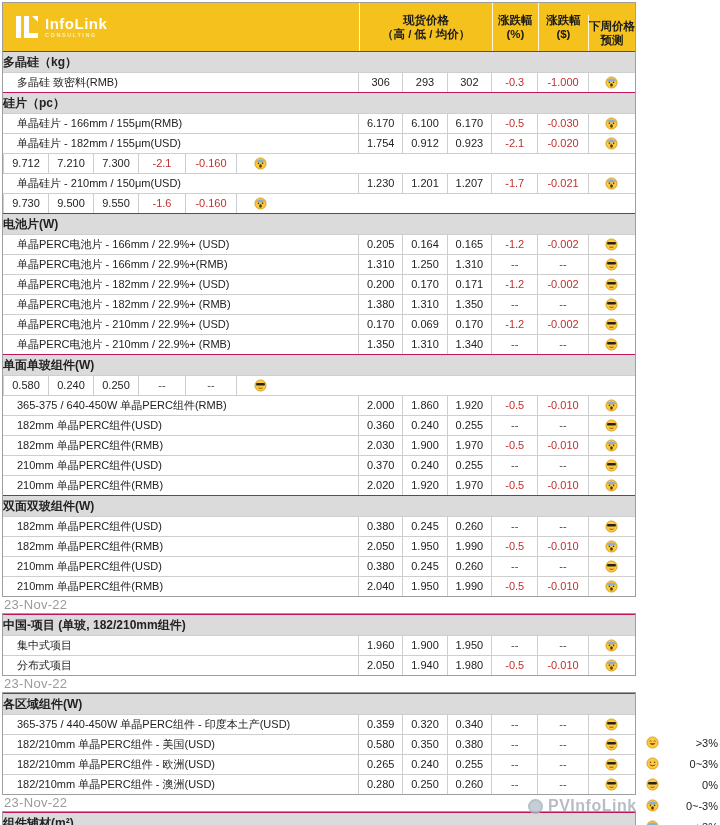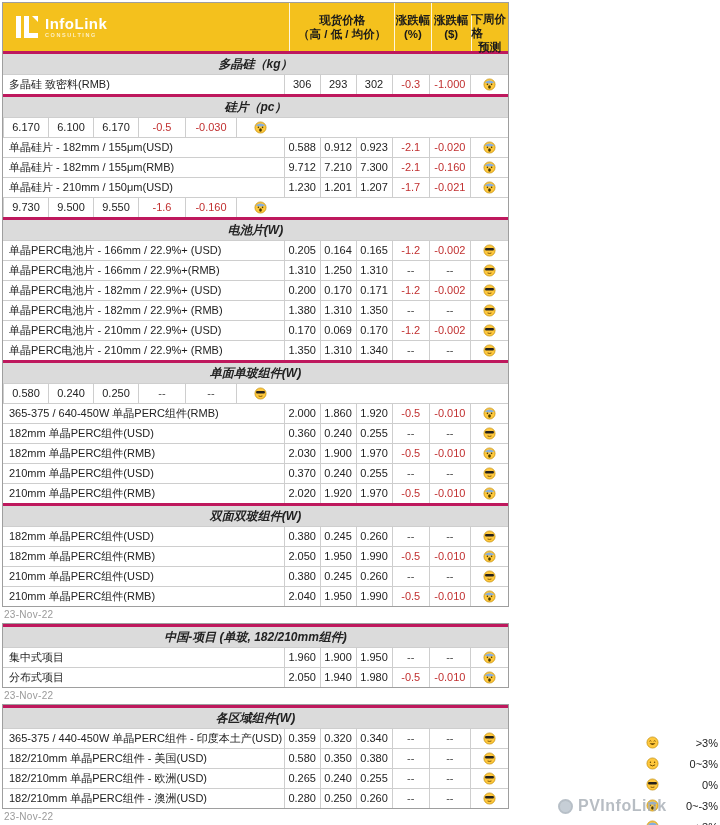--- a/index.html
+++ b/index.html
@@ -1,55 +1,55 @@
 <!DOCTYPE html>
 <html><head>
 <meta charset="utf-8">
 <style>
   html,body{margin:0;padding:0;background:#fff;}
   body{width:720px;height:825px;overflow:hidden;font-family:"Liberation Sans","DejaVu Sans",sans-serif;color:#222;}
   .page{position:relative;width:720px;height:825px;background:#fff;}
   .content{position:absolute;left:2px;top:2px;width:634px;}
-  .t{width:507px;border:1px solid #9e9e9e;box-sizing:border-box;background:#fef9c3;}
+  .t{width:634px;border:1px solid #9e9e9e;box-sizing:border-box;background:#fef9c3;}
   .block{margin:0;}
   
   .mainhdr{display:flex;height:48px;background:#F4C11D;}
   .mh-cell{box-sizing:border-box;display:flex;flex-direction:column;justify-content:center;align-items:center;font-weight:bold;font-size:11.5px;line-height:14px;color:#1a1a1a;border-left:1px solid rgba(255,255,255,.85);}
   .mh-logo{width:352px;border-left:none;flex-direction:row;justify-content:flex-start;align-items:center;padding-left:10px;}
   .mh-spot{width:135px;margin-left:11px;}
   .mh-pct{width:47px;}
   .mh-abs{width:51px;}
   .mh-fc{width:48px;margin-top:12px;}
   .logo-txt{margin-left:6px;display:flex;flex-direction:column;}
   .logo-brand{color:#fff;font-size:15px;font-weight:bold;letter-spacing:.5px;line-height:16px;}
   .logo-sub{color:rgba(255,255,255,.75);font-size:5.5px;letter-spacing:1.6px;line-height:7px;}
   
-  .sect{height:20px;line-height:20px;background:#DBDBDB;text-align:center;font-weight:bold;font-size:12px;border-top:3px solid #be185d;font-style:italic;}
+  .sect{height:20px;line-height:20px;background:#DBDBDB;text-align:left;font-weight:bold;font-size:12px;border-top:1px solid #be185d;}
   
   .row{display:flex;height:19px;line-height:19px;border-top:1px solid #cecece;background:#fff;}
   .cell{box-sizing:border-box;border-left:1px solid #cecece;font-size:11px;text-align:center;overflow:hidden;white-space:nowrap;}
-  .c-label{width:352px;border-left:none;text-align:left;padding-left:6px;}
+  .c-label{width:352px;border-left:none;text-align:left;padding-left:6px;margin-left:8px;}
   .c-num{width:45px;color:#222;}
   .c-pct{width:47px;text-align:center;}
   .c-abs{width:51px;}
   .c-fc{width:48px;display:flex;align-items:center;justify-content:center;}
   .neg{color:#C13030;}
   .dash{color:#4a4a4a;}
   .fc-icon{width:13px;height:13px;display:inline-block;}
   .fc-icon svg{width:13px;height:13px;display:block;}
   
-  .date{font-size:10px;line-height:12px;color:#9a9a9a;margin:2px 0 2px 2px;letter-spacing:.3px;}
+  .date{font-size:13px;line-height:12px;color:#9a9a9a;margin:2px 0 2px 2px;letter-spacing:.3px;}
   
   .legend{position:absolute;left:646px;top:732px;width:72px;}
   .lg-item{display:flex;align-items:center;justify-content:space-between;height:21px;}
   .lg-icon{width:13px;height:13px;}
   .lg-icon svg{width:13px;height:13px;display:block;}
   .lg-label{font-size:11px;color:#222;}
   
-  .watermark{position:absolute;left:558px;top:797px;display:flex;align-items:center;gap:5px;opacity:.8;z-index:5;}
+  .watermark{position:absolute;left:528px;top:797px;display:flex;align-items:center;gap:5px;opacity:.8;z-index:5;}
   .wm-circle{width:15px;height:15px;border-radius:50%;background:#b9c3cc;border:2px solid #a6b0ba;box-sizing:border-box;}
   .wm-text{font-size:16px;font-weight:bold;color:#a6adb5;letter-spacing:.5px;}
 </style>
 </head>
 <body>
 
 <div class="page">
   <div class="content">
       <div class="block">
         <div class="t">
@@ -97,58 +97,58 @@
                   <path d="M2.6 6.8 Q10 1.2 17.4 6.8 Q10 9.8 2.6 6.8 Z" fill="#86AEDC"></path>
                   <circle cx="6.8" cy="9.8" r="1.2" fill="#4a3b00"></circle>
                   <circle cx="13.2" cy="9.8" r="1.2" fill="#4a3b00"></circle>
                   <ellipse cx="10" cy="13.8" rx="2.1" ry="2.6" fill="#4a3b00"></ellipse>
                 </svg>
               </span>
             </div>
           </div>
           <div class="sect">硅片（pc）</div>
           <div class="row">
+            <div class="cell c-label">单晶硅片 - 166mm / 155μm(RMB)</div>
             <div class="cell c-num">6.170</div>
             <div class="cell c-num">6.100</div>
             <div class="cell c-num">6.170</div>
             <div class="cell c-pct neg">-0.5</div>
             <div class="cell c-abs neg">-0.030</div>
             <div class="cell c-fc">
               <span class="fc-icon">
                 <svg viewBox="0 0 20 20">
                   <circle cx="10" cy="10" r="8.6" fill="#FFC83D" stroke="#B98700" stroke-width="1"></circle>
                   <path d="M2.6 6.8 Q10 1.2 17.4 6.8 Q10 9.8 2.6 6.8 Z" fill="#86AEDC"></path>
                   <circle cx="6.8" cy="9.8" r="1.2" fill="#4a3b00"></circle>
                   <circle cx="13.2" cy="9.8" r="1.2" fill="#4a3b00"></circle>
                   <ellipse cx="10" cy="13.8" rx="2.1" ry="2.6" fill="#4a3b00"></ellipse>
                 </svg>
               </span>
             </div>
           </div>
           <div class="row">
             <div class="cell c-label">单晶硅片 - 182mm / 155μm(USD)</div>
-            <div class="cell c-num">0.588</div>
+            <div class="cell c-num">1.754</div>
             <div class="cell c-num">0.912</div>
             <div class="cell c-num">0.923</div>
             <div class="cell c-pct neg">-2.1</div>
             <div class="cell c-abs neg">-0.020</div>
             <div class="cell c-fc">
               <span class="fc-icon">
                 <svg viewBox="0 0 20 20">
                   <circle cx="10" cy="10" r="8.6" fill="#FFC83D" stroke="#B98700" stroke-width="1"></circle>
                   <path d="M2.6 6.8 Q10 1.2 17.4 6.8 Q10 9.8 2.6 6.8 Z" fill="#86AEDC"></path>
                   <circle cx="6.8" cy="9.8" r="1.2" fill="#4a3b00"></circle>
                   <circle cx="13.2" cy="9.8" r="1.2" fill="#4a3b00"></circle>
                   <ellipse cx="10" cy="13.8" rx="2.1" ry="2.6" fill="#4a3b00"></ellipse>
                 </svg>
               </span>
             </div>
           </div>
           <div class="row">
-            <div class="cell c-label">单晶硅片 - 182mm / 155μm(RMB)</div>
             <div class="cell c-num">9.712</div>
             <div class="cell c-num">7.210</div>
             <div class="cell c-num">7.300</div>
             <div class="cell c-pct neg">-2.1</div>
             <div class="cell c-abs neg">-0.160</div>
             <div class="cell c-fc">
               <span class="fc-icon">
                 <svg viewBox="0 0 20 20">
                   <circle cx="10" cy="10" r="8.6" fill="#FFC83D" stroke="#B98700" stroke-width="1"></circle>
                   <path d="M2.6 6.8 Q10 1.2 17.4 6.8 Q10 9.8 2.6 6.8 Z" fill="#86AEDC"></path>

